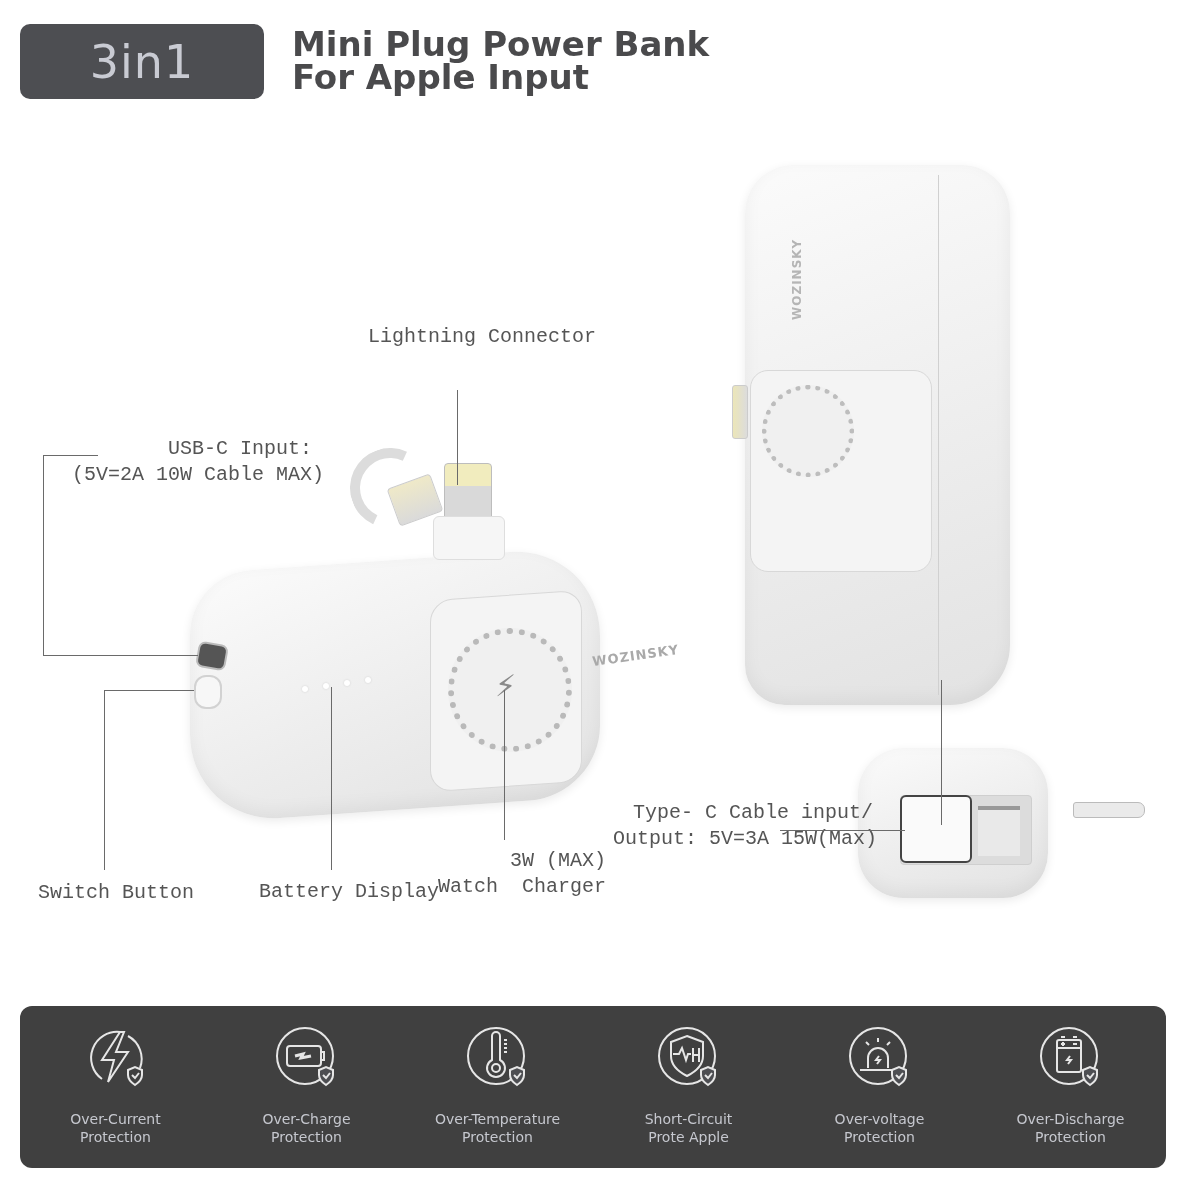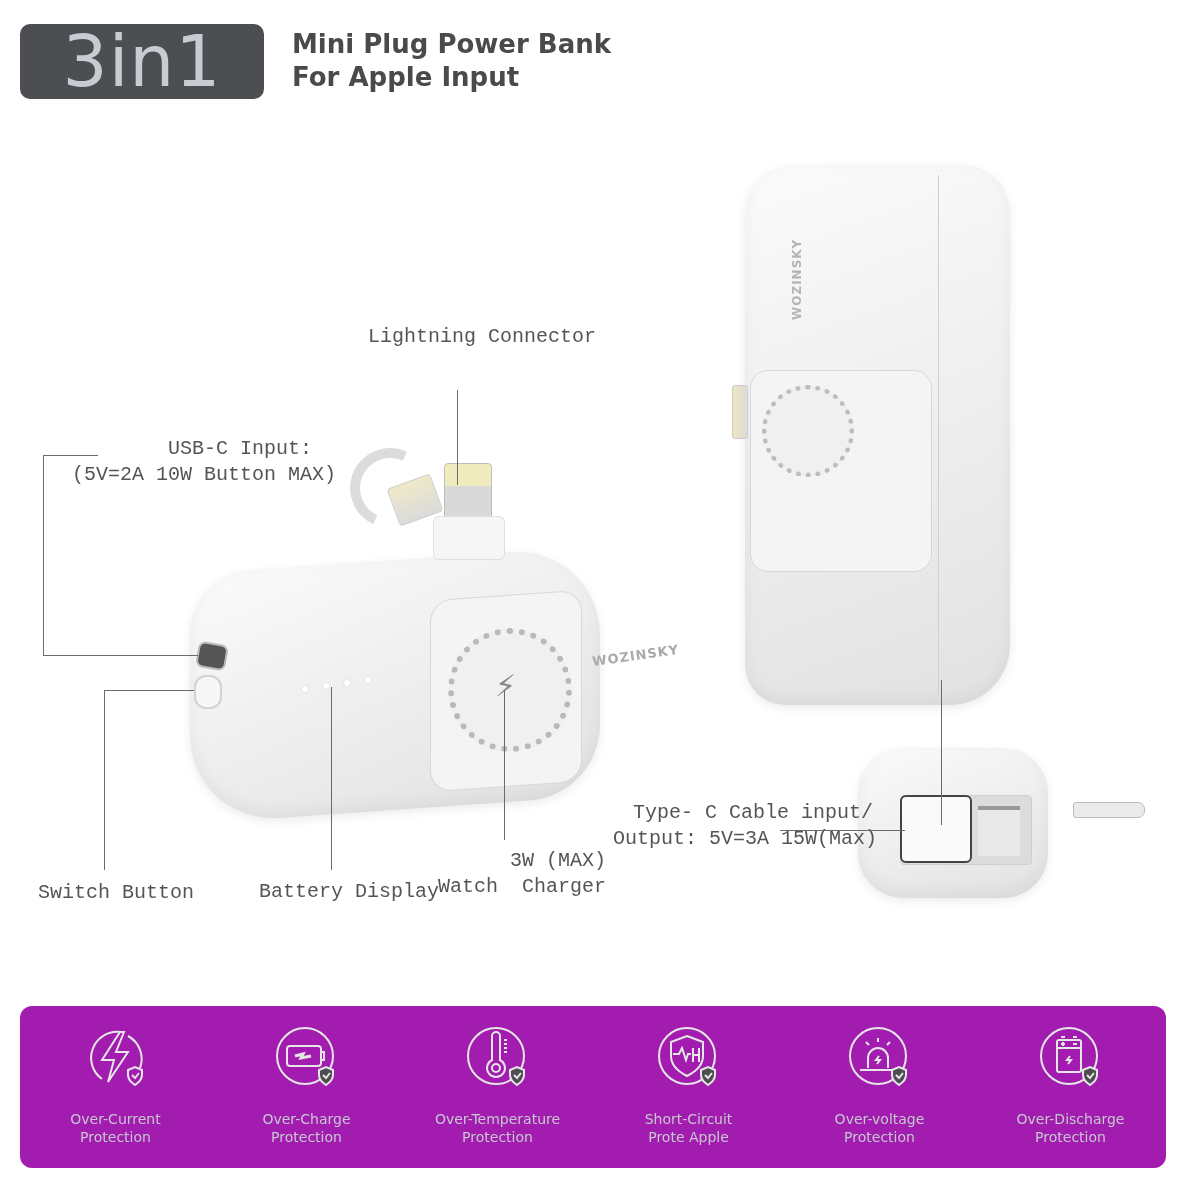--- a/index.html
+++ b/index.html
@@ -3,33 +3,33 @@
 <meta charset="utf-8">
 <style>
   html, body { margin:0; padding:0; }
   body { width:1188px; height:1188px; background:#ffffff; position:relative; overflow:hidden;
          font-family:"DejaVu Sans", "Liberation Sans", sans-serif; color:#4a4a4c; }
   .abs { position:absolute; }
 
   
   .badge { left:20px; top:24px; width:244px; height:75px; background:#4d4e52; border-radius:10px;
            display:flex; align-items:center; justify-content:center; }
-  .badge span { color:#c9cbd3; font-size:71px; font-weight:500; letter-spacing:1px; line-height:1; }
-  .title { left:292px; top:28px; font-size:26px; font-weight:bold; color:#4a4a4c; line-height:33px; }
+  .badge span { color:#c9cbd3; font-size:46px; font-weight:500; letter-spacing:1px; line-height:1; }
+  .title { left:292px; top:28px; font-size:34px; font-weight:bold; color:#4a4a4c; line-height:33px; }
 
   
   .lbl { font-size:20px; color:#555; line-height:26px; white-space:nowrap; text-align:right;font-family:Liberation Mono, monospace; }
   .line { background:#6a6a6a; }
 
   
   .shape { background:linear-gradient(160deg,#fbfbfb 0%,#ededed 55%,#e2e2e2 100%);
            box-shadow: 0 3px 10px rgba(0,0,0,0.08), inset 0 -6px 18px rgba(0,0,0,0.05); }
 
   
-  .bar { left:20px; top:1006px; width:1146px; height:162px; background:#a21caf; border-radius:12px;
+  .bar { left:20px; top:1006px; width:1146px; height:162px; background:#404040; border-radius:12px;
          display:flex; justify-content:space-around; align-items:flex-start; }
   .feat { width:180px; display:flex; flex-direction:column; align-items:center; padding-top:18px; }
   .feat svg { width:68px; height:68px; }
   .feat .t { margin-top:18px; color:#c6c8cf; font-size:14px; line-height:18px; text-align:center; }
 </style>
 </head>
 <body>
 
 <div class="abs badge">
   <span>3in1</span>
@@ -81,21 +81,21 @@
 <div class="abs" style="left:978px;top:806px;width:42px;height:46px;background:#e9e9e9;border-top:4px solid #999;"></div>
 <div class="abs" style="left:1073px;top:802px;width:70px;height:14px;background:#eaeaea;border:1px solid #bbb;border-radius:3px 7px 7px 3px;"></div>
 
 <div class="abs lbl" style="left:316px;top:324px;width:280px;">
   <div>Lightning Connector</div>
 </div>
 <div class="abs line" style="left:457px;top:390px;width:1px;height:95px;"></div>
 
 <div class="abs lbl" style="left:72px;top:436px;width:240px;">
   <div>USB-C Input:</div>
-  <div>(5V=2A 10W Button MAX)</div>
+  <div>(5V=2A 10W Cable MAX)</div>
 </div>
 <div class="abs line" style="left:43px;top:455px;width:55px;height:1px;"></div>
 <div class="abs line" style="left:43px;top:455px;width:1px;height:200px;"></div>
 <div class="abs line" style="left:43px;top:655px;width:155px;height:1px;"></div>
 
 <div class="abs line" style="left:104px;top:690px;width:90px;height:1px;"></div>
 <div class="abs line" style="left:104px;top:690px;width:1px;height:180px;"></div>
 <div class="abs lbl" style="left:38px;top:880px;">Switch Button</div>
 
 <div class="abs line" style="left:331px;top:687px;width:1px;height:183px;"></div>

